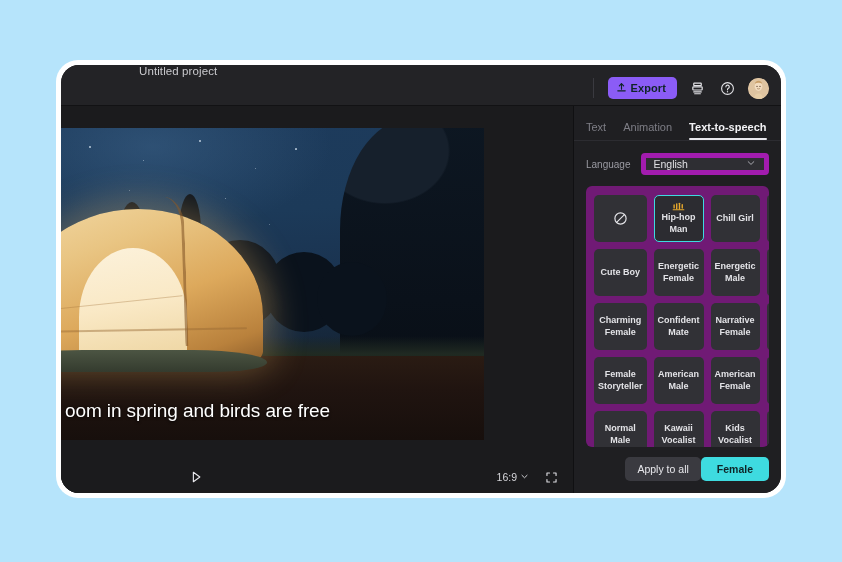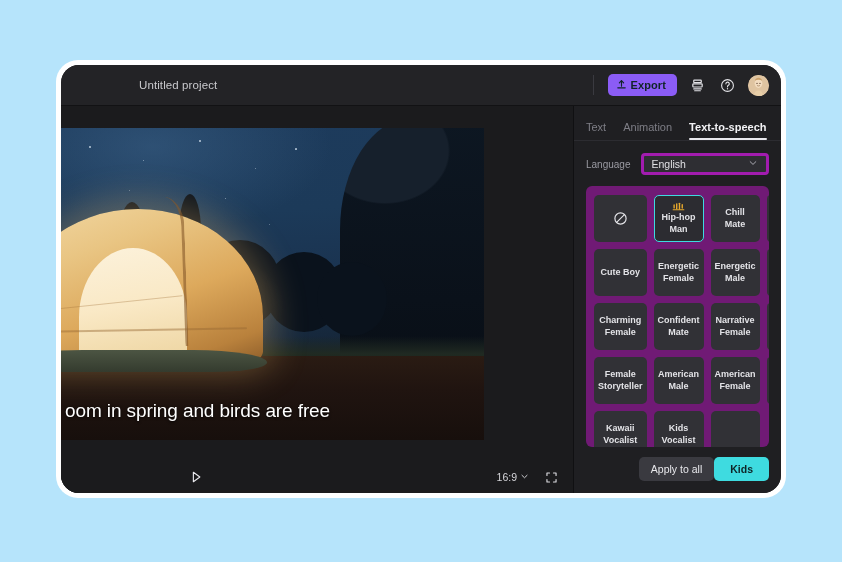--- a/index.html
+++ b/index.html
@@ -47,24 +47,25 @@
     display: flex;
     flex-direction: column;
   }
 
   
   .topbar {
     height: 40px;
     min-height: 40px;
     background: #232326;
     display: flex;
-    align-items: center;
+    align-items: flex-start;
     padding: 0 12px 0 0;
     border-bottom: 1px solid #121214;
     position: relative;
+    flex-direction: column;
   }
   .project-title {
     color: #c9c9cd;
     font-size: 11.5px;
     margin-left: 78px;
     letter-spacing: .1px;
     white-space: nowrap;
   }
   .topbar-right {
     margin-left: auto;
@@ -368,21 +369,21 @@
   }
   .lang-label {
     color: #9a9aa2;
     font-size: 10px;
     white-space: nowrap;
   }
   .lang-select {
     flex: 1;
     height: 22px;
     background: #2e2e33;
-    border: 3px solid #a21caf;
+    border: 5px solid #a21caf;
     border-radius: 4px;
     display: flex;
     align-items: center;
     padding: 0 8px;
     color: #e0e0e4;
     font-size: 10.5px;
     cursor: pointer;
     box-sizing: border-box;
   }
   .lang-select .chev {
@@ -630,21 +631,21 @@
                   <span class="eq"><svg width="13" height="9" viewBox="0 0 16 11" fill="none" stroke="#e8a92c" stroke-width="1.7" stroke-linecap="round">
                       <path d="M2.6 7.2V3.6"></path>
                       <path d="M5.8 8.4V2.2"></path>
                       <path d="M9.2 8.6V1.6"></path>
                       <path d="M12.6 7.4V3.2"></path>
                       <path d="M1.4 9.6h13.2" stroke-width="1.3"></path>
                     </svg></span>
                   <span class="label">Hip-hop Man</span>
                 </div>
                 <div class="voice-chip">
-                  <span class="label">Chill Mate</span>
+                  <span class="label">Chill Girl</span>
                 </div>
                 <div class="voice-chip"></div>
                 <div class="voice-chip">
                   <span class="label">Cute Boy</span>
                 </div>
                 <div class="voice-chip">
                   <span class="label">Energetic Female</span>
                 </div>
                 <div class="voice-chip">
                   <span class="label">Energetic Male</span>
@@ -663,33 +664,36 @@
                 <div class="voice-chip">
                   <span class="label">Female Storyteller</span>
                 </div>
                 <div class="voice-chip">
                   <span class="label">American Male</span>
                 </div>
                 <div class="voice-chip">
                   <span class="label">American Female</span>
                 </div>
                 <div class="voice-chip"></div>
+                <div class="voice-chip">
+                  <span class="label">Normal Male</span>
+                </div>
                 <div class="voice-chip">
                   <span class="label">Kawaii Vocalist</span>
                 </div>
                 <div class="voice-chip">
                   <span class="label">Kids Vocalist</span>
                 </div>
                 <div class="voice-chip"></div>
               </div>
           </div>
 
           <div class="panel-footer">
             <button class="btn-secondary">Apply to all</button>
-            <button class="btn-primary">Kids</button>
+            <button class="btn-primary">Female</button>
           </div>
 
         </div>
 
       </div>
     </div>
   </div>
 </div>
 
 </body></html>

